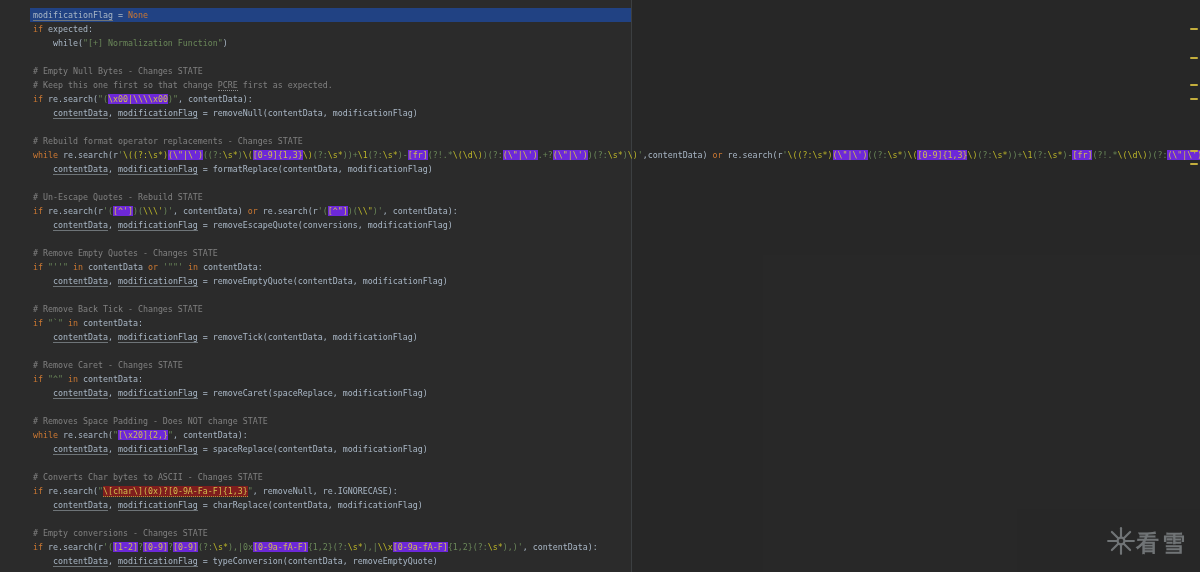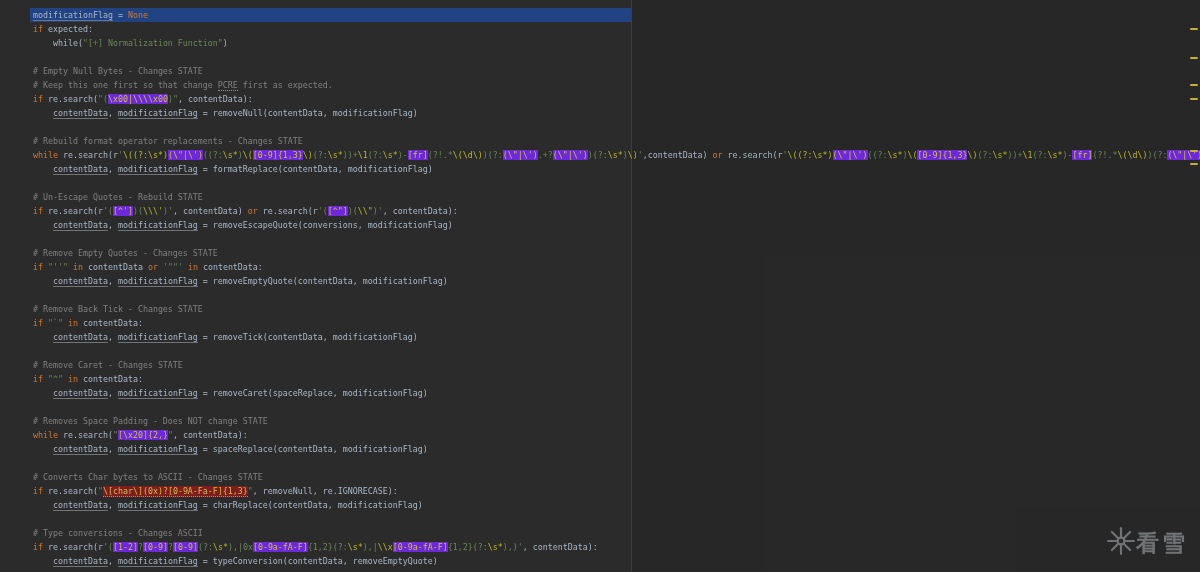--- a/index.html
+++ b/index.html
@@ -66,21 +66,21 @@
       <div class="line"><span class="tk-d">    </span><span class="tk-u">contentData</span><span class="tk-d">, </span><span class="tk-u">modificationFlag</span><span class="tk-d"> = removeCaret(spaceReplace, modificationFlag)</span></div>
       <div class="line"></div>
       <div class="line"><span class="tk-c"># Removes Space Padding - Does NOT change STATE</span></div>
       <div class="line"><span class="tk-k">while</span><span class="tk-d"> re.search(</span><span class="tk-s">"</span><span class="tk-eb">[\x20]{2,}</span><span class="tk-s">"</span><span class="tk-d">, contentData):</span></div>
       <div class="line"><span class="tk-d">    </span><span class="tk-u">contentData</span><span class="tk-d">, </span><span class="tk-u">modificationFlag</span><span class="tk-d"> = spaceReplace(contentData, modificationFlag)</span></div>
       <div class="line"></div>
       <div class="line"><span class="tk-c"># Converts Char bytes to ASCII - Changes STATE</span></div>
       <div class="line"><span class="tk-k">if</span><span class="tk-d"> re.search(</span><span class="tk-s">"</span><span class="tk-ebu">\[char\](0x)?[0-9A-Fa-F]{1,3}</span><span class="tk-s">"</span><span class="tk-d">, removeNull, re.IGNORECASE):</span></div>
       <div class="line"><span class="tk-d">    </span><span class="tk-u">contentData</span><span class="tk-d">, </span><span class="tk-u">modificationFlag</span><span class="tk-d"> = charReplace(contentData, modificationFlag)</span></div>
       <div class="line"></div>
-      <div class="line"><span class="tk-c"># Type conversions - Changes ASCII</span></div>
+      <div class="line"><span class="tk-c"># Empty conversions - Changes STATE</span></div>
       <div class="line"><span class="tk-k">if</span><span class="tk-d"> re.search(r</span><span class="tk-s">'(</span><span class="tk-eb">[1-2]</span><span class="tk-s">?</span><span class="tk-eb">[0-9]</span><span class="tk-s">?</span><span class="tk-eb">[0-9]</span><span class="tk-s">(?:</span><span class="tk-e">\s*</span><span class="tk-s">),|0x</span><span class="tk-eb">[0-9a-fA-F]</span><span class="tk-s">{1,2}(?:</span><span class="tk-e">\s*</span><span class="tk-s">),|</span><span class="tk-e">\\x</span><span class="tk-eb">[0-9a-fA-F]</span><span class="tk-s">{1,2}(?:</span><span class="tk-e">\s*</span><span class="tk-s">),)</span><span class="tk-s">'</span><span class="tk-d">, contentData):</span></div>
       <div class="line"><span class="tk-d">    </span><span class="tk-u">contentData</span><span class="tk-d">, </span><span class="tk-u">modificationFlag</span><span class="tk-d"> = typeConversion(contentData, removeEmptyQuote)</span></div>
     </div>
 
   <div id="stripe">
       <div class="mark" style="top: 28px; background: rgb(196, 174, 61);"></div>
       <div class="mark" style="top: 57px; background: rgb(196, 174, 61);"></div>
       <div class="mark" style="top: 84px; background: rgb(196, 174, 61);"></div>
       <div class="mark" style="top: 98px; background: rgb(196, 174, 61);"></div>
       <div class="mark" style="top: 150px; background: rgb(196, 174, 61);"></div>

